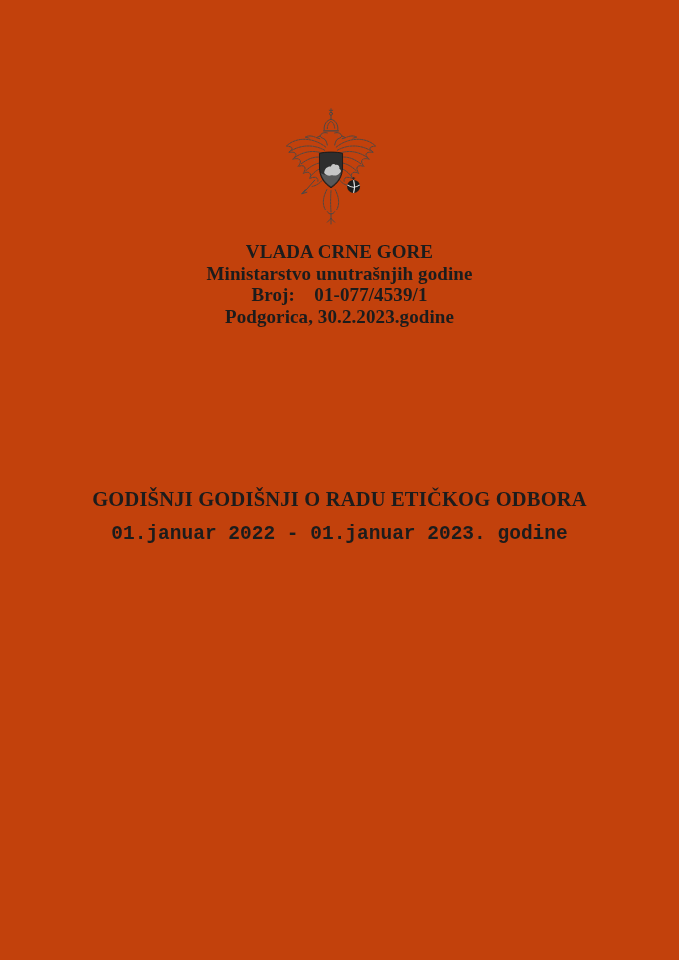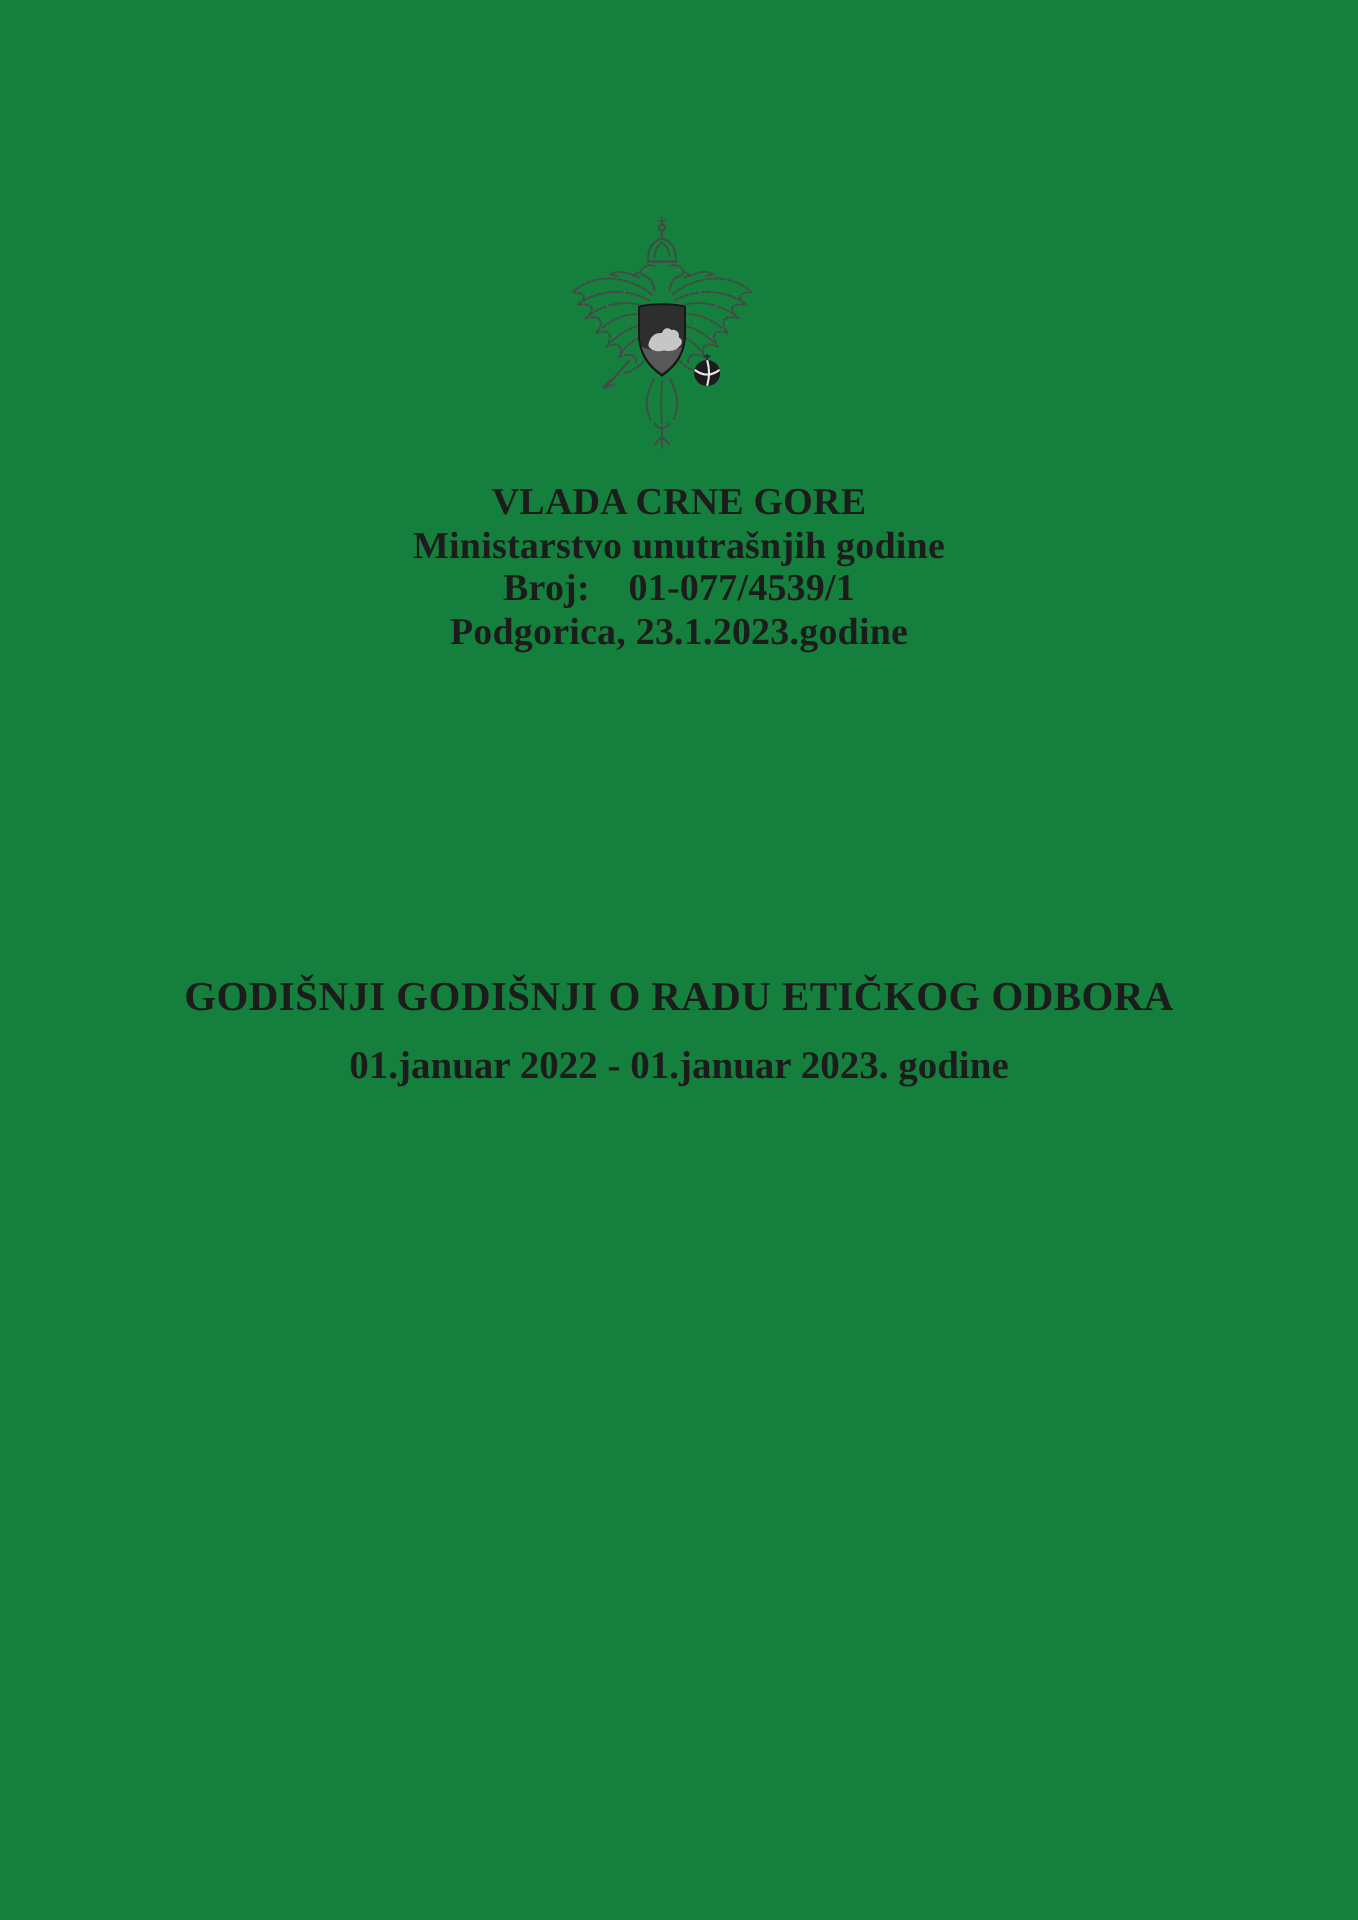--- a/index.html
+++ b/index.html
@@ -4,21 +4,21 @@
 <style>
   html, body {
     margin: 0;
     padding: 0;
     background: #ffffff;
   }
   .page {
     position: relative;
     width: 679px;
     height: 960px;
-    background: #15803d;
+    background: #c2410c;
     overflow: hidden;
     font-family: "Liberation Serif", "DejaVu Serif", serif;
     color: #1c1c1c;
   }
   .crest {
     position: absolute;
     top: 104px;
     left: 331px;
     transform: translateX(-50%);
     width: 105px;
@@ -50,20 +50,21 @@
   }
   .report-period {
     position: absolute;
     top: 523px;
     left: 0;
     right: 0;
     margin: 0;
     text-align: center;
     font-weight: bold;
     font-size: 19.5px;
+    font-family: Liberation Mono, monospace;
   }
 </style>
 </head>
 <body>
 
 <div class="page">
 
   <div class="crest">
     <svg viewBox="0 -10 100 118" xmlns="http://www.w3.org/2000/svg">
       <g fill="none" stroke="#474747" stroke-width="0.9" stroke-linecap="round" stroke-linejoin="round">
@@ -137,19 +138,19 @@
         <path d="M71.5,62.4 Q73.3,68.5 71.5,74.6" fill="none" stroke="#e9e9e9" stroke-width="1"></path>
         <path d="M71.5,62.3 V59.6 M70,60.6 h3" stroke="#2a2a2a" stroke-width="0.9" fill="none"></path>
       </g>
     </svg>
   </div>
 
   <div class="letterhead">
     <div class="lh-line">VLADA CRNE GORE</div>
     <div class="lh-line">Ministarstvo unutrašnjih godine</div>
     <div class="lh-line">Broj:    01-077/4539/1</div>
-    <div class="lh-line">Podgorica, 23.1.2023.godine</div>
+    <div class="lh-line">Podgorica, 30.2.2023.godine</div>
   </div>
 
   <h1 class="report-title">GODIŠNJI GODIŠNJI O RADU ETIČKOG ODBORA</h1>
   <h2 class="report-period">01.januar 2022 - 01.januar 2023. godine</h2>
 
 </div>
 
 </body></html>

